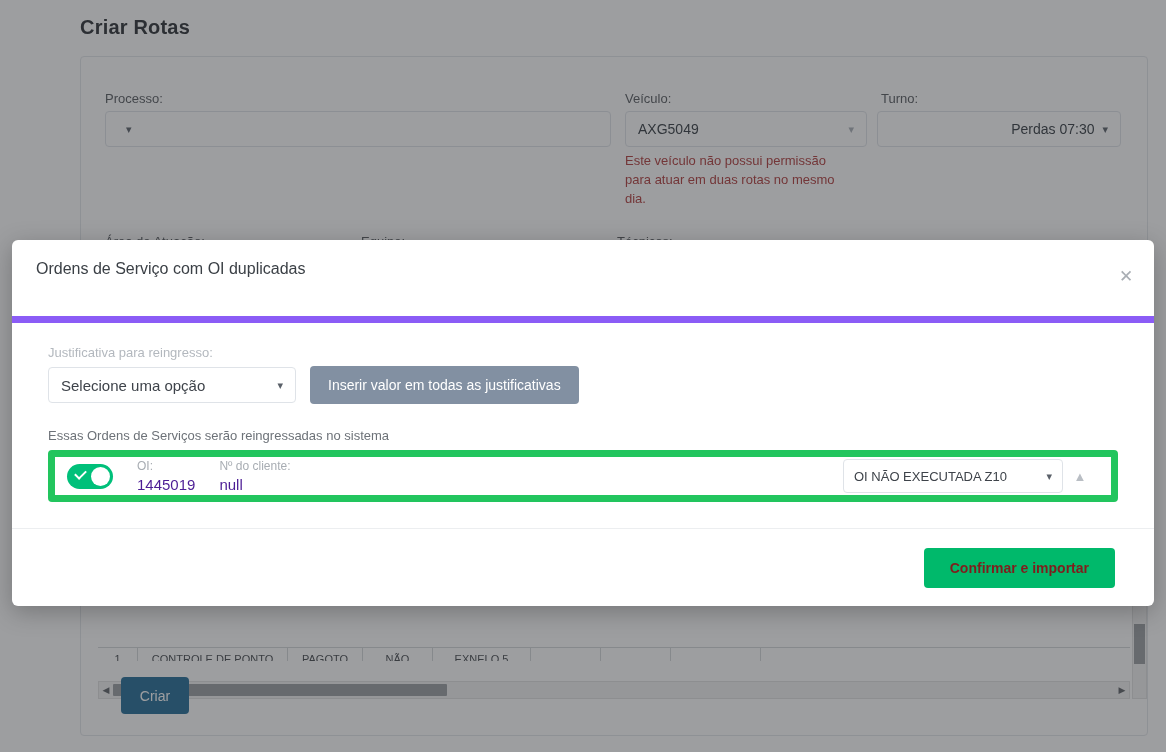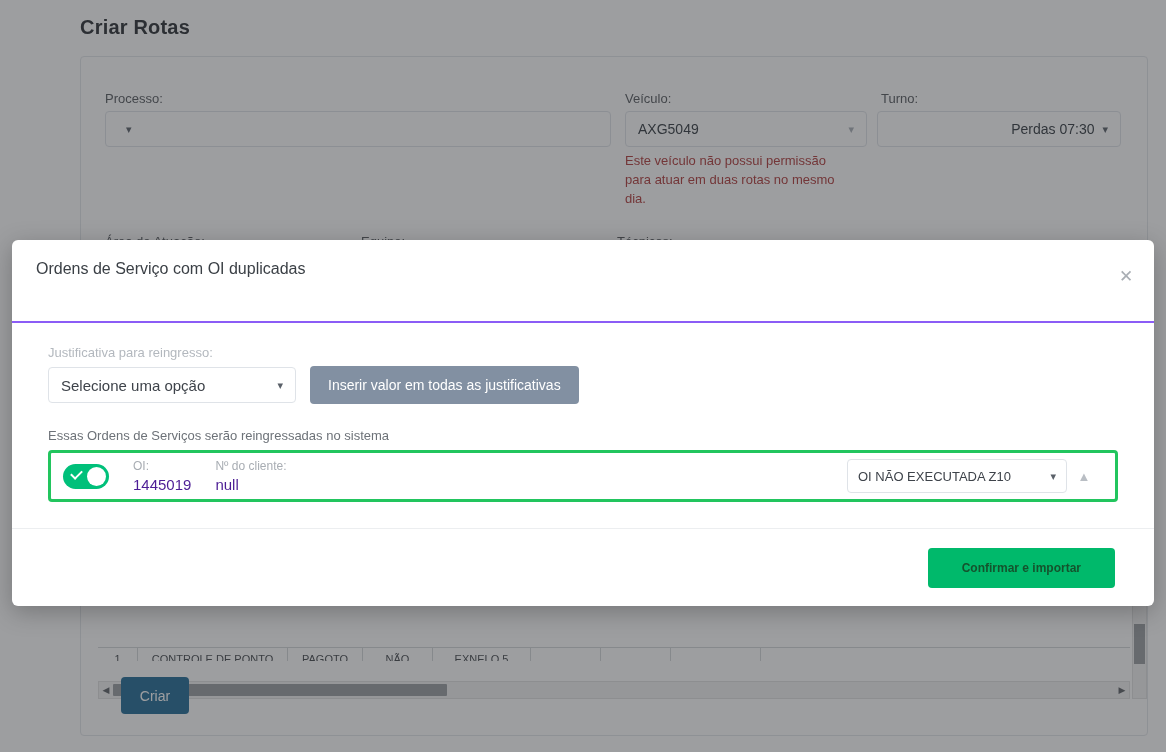--- a/index.html
+++ b/index.html
@@ -184,21 +184,21 @@
     height: 366px;
     background: #ffffff;
     border-radius: 6px;
     z-index: 60;
     box-shadow: 0 6px 24px rgba(0,0,0,.25);
     box-sizing: border-box;
   }
   .modal-head {
     position: relative;
     height: 83px;
-    border-bottom: 2px solid #8b5cf6;
+    border-bottom: 7px solid #8b5cf6;
     box-sizing: border-box;
     padding: 20px 24px 0 24px;
   }
   .modal-title {
     font-size: 16px;
     color: #3b4046;
     margin: 0 0 6px 0;
     font-weight: normal;
   }
   .modal-sub {
@@ -260,21 +260,21 @@
     cursor: pointer;
   }
   .reingress-note {
     margin-top: 24px;
     font-size: 13px;
     color: #6d7278;
   }
   .os-row {
     margin-top: 7px;
     height: 52px;
-    border: 3px solid #22c55e;
+    border: 7px solid #22c55e;
     border-radius: 4px;
     display: flex;
     align-items: center;
     padding: 0 14px 0 12px;
     box-sizing: border-box;
     background: #ffffff;
   }
   .toggle {
     width: 46px;
     height: 25px;
@@ -351,25 +351,25 @@
     border-top: 1px solid #eceef0;
     display: flex;
     align-items: center;
     justify-content: flex-end;
     padding-right: 39px;
     box-sizing: border-box;
   }
   .btn-confirm {
     height: 40px;
     background: #00b96b;
-    color: #14532d;
+    color: #7f1d1d;
     border: none;
     border-radius: 4px;
-    padding: 0 34px;
-    font-size: 12px;
+    padding: 0 26px;
+    font-size: 14px;
     font-weight: bold;
     font-family: inherit;
     cursor: pointer;
   }
 </style>
 </head>
 <body>
 
 <div class="page">
   <div class="page-inner">

